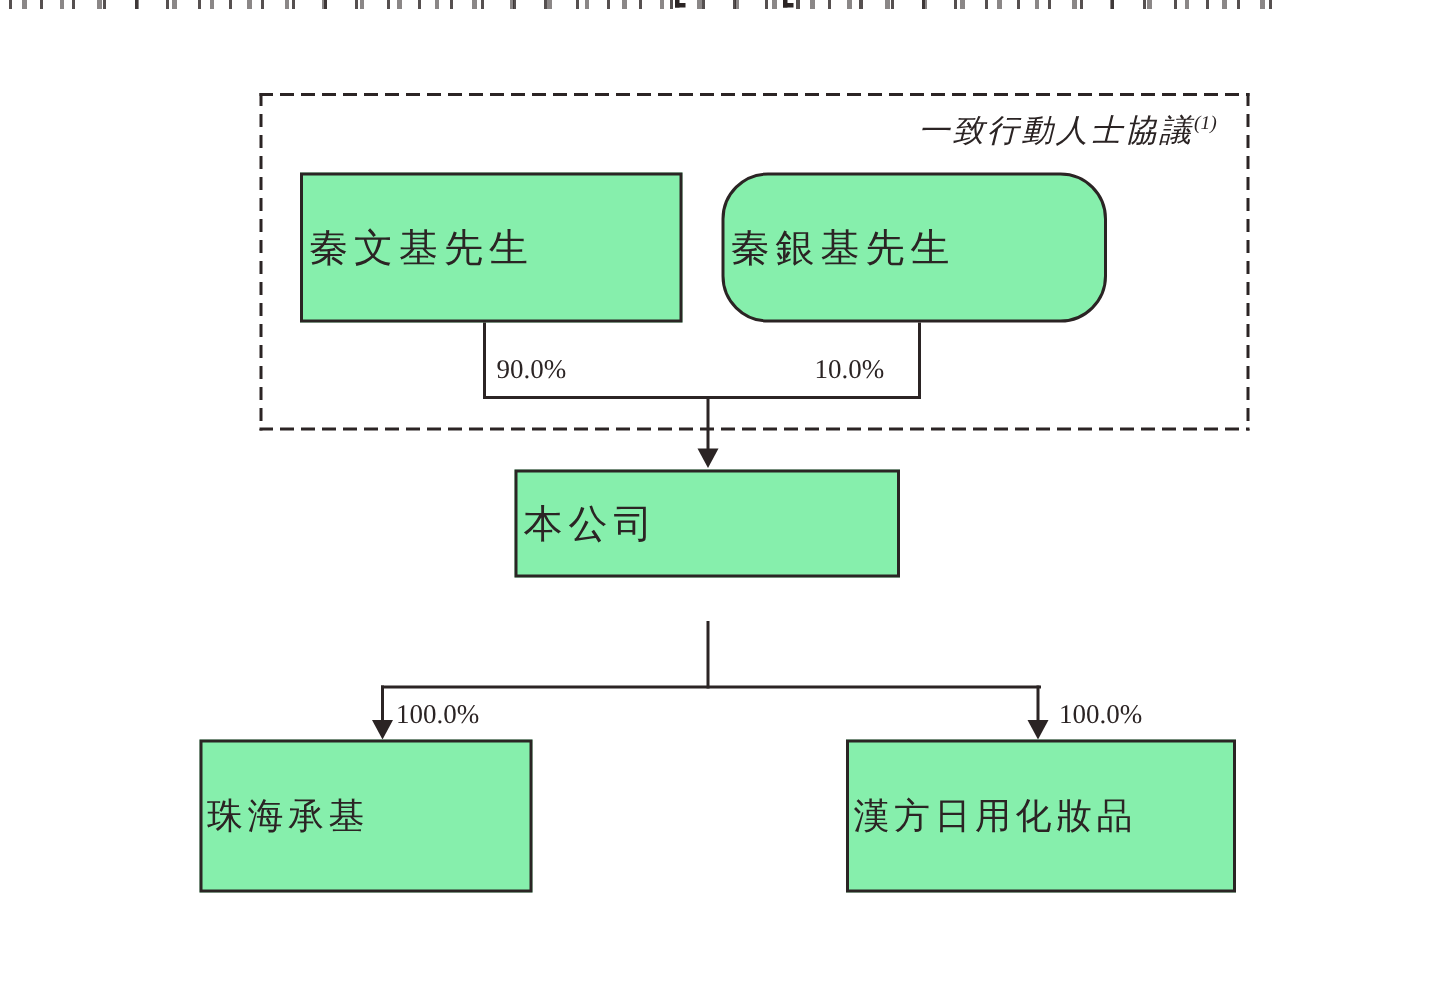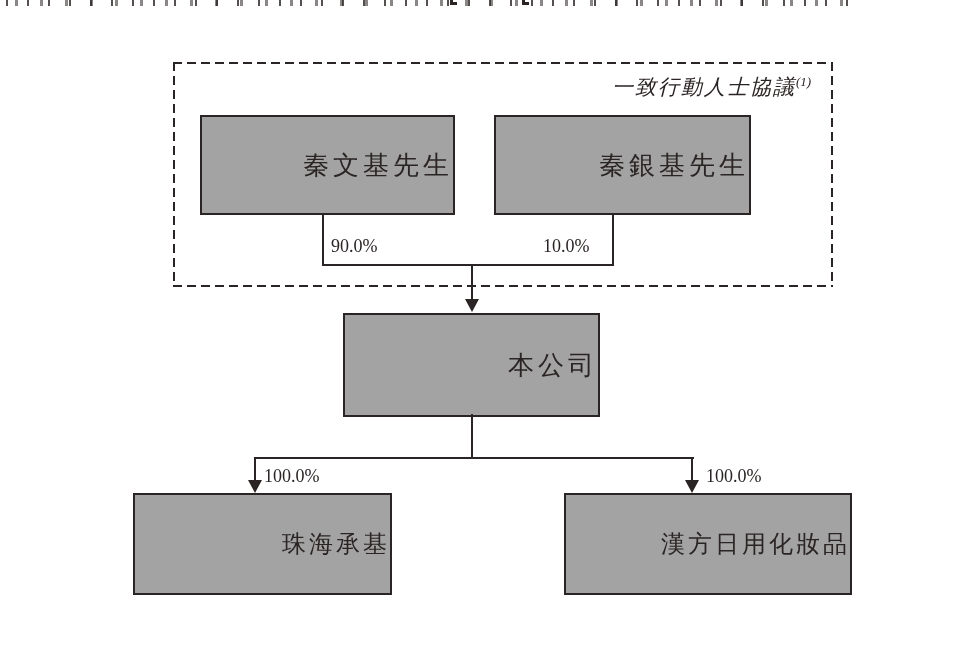--- a/index.html
+++ b/index.html
@@ -35,22 +35,22 @@
   .dash-top{top:0}.dash-bottom{bottom:0}.dash-left{left:0}.dash-right{right:0}
 
   .group-label{
     position:absolute;left:612px;top:73px;
     font-style:italic;font-size:21px;letter-spacing:2px;white-space:nowrap;
   }
   .group-label sup{font-size:13px;letter-spacing:0;}
 
   .node{
     position:absolute;box-sizing:border-box;
-    border:2px solid var(--ink);background:#a3a3a3;
-    display:flex;align-items:center;justify-content:flex-end;
+    border:2px solid var(--ink);background:#86efac;
+    display:flex;align-items:center;justify-content:flex-start;
     font-size:26px;letter-spacing:4px;text-indent:4px;white-space:nowrap;
   }
   .node-sub{font-size:24px;letter-spacing:3px;text-indent:3px;}
 
   .line{position:absolute;background:var(--ink);}
   .arrow-down{
     position:absolute;width:0;height:0;
     border-left:7px solid transparent;border-right:7px solid transparent;
     border-top:13px solid var(--ink);
   }
@@ -73,47 +73,47 @@
     <div class="dash-h dash-bottom"></div>
     <div class="dash-v dash-left"></div>
     <div class="dash-v dash-right"></div>
   </div>
 
   <div class="group-label"><span>一致行動人士協議</span><sup>(1)</sup></div>
 
   <div class="node" style="left:200px;top:115px;width:255px;height:100px;">
     <span>秦文基先生</span>
   </div>
-  <div class="node" style="left:494px;top:115px;width:257px;height:100px;">
+  <div class="node" style="left:481px;top:115px;width:257px;height:100px;border-radius:31px;">
     <span>秦銀基先生</span>
   </div>
 
   <div class="line" style="left:322px;top:215px;width:2px;height:51px;"></div>
   <div class="line" style="left:612px;top:215px;width:2px;height:51px;"></div>
   <div class="line" style="left:322px;top:264px;width:292px;height:2px;"></div>
   <div class="line" style="left:471px;top:264px;width:2px;height:38px;"></div>
   <div class="arrow-down" style="left:465px;top:299px;"></div>
 
   <div class="pct" style="left:331px;top:236px;">90.0%</div>
   <div class="pct" style="left:543px;top:236px;">10.0%</div>
 
-  <div class="node" style="left:343px;top:313px;width:257px;height:104px;">
+  <div class="node" style="left:343px;top:313px;width:257px;height:72px;">
     <span>本公司</span>
   </div>
 
   <div class="line" style="left:471px;top:414px;width:2px;height:45px;"></div>
   <div class="line" style="left:254px;top:457px;width:440px;height:2px;"></div>
   <div class="line" style="left:254px;top:457px;width:2px;height:26px;"></div>
   <div class="line" style="left:691px;top:457px;width:2px;height:26px;"></div>
   <div class="arrow-down" style="left:248px;top:480px;"></div>
   <div class="arrow-down" style="left:685px;top:480px;"></div>
 
   <div class="pct" style="left:264px;top:466px;">100.0%</div>
   <div class="pct" style="left:706px;top:466px;">100.0%</div>
 
-  <div class="node node-sub" style="left:133px;top:493px;width:259px;height:102px;">
+  <div class="node node-sub" style="left:133px;top:493px;width:222px;height:102px;">
     <span>珠海承基</span>
   </div>
-  <div class="node node-sub" style="left:564px;top:493px;width:288px;height:102px;">
+  <div class="node node-sub" style="left:564px;top:493px;width:260px;height:102px;">
     <span>漢方日用化妝品</span>
   </div>
 
 </div>
 
 </body></html>

